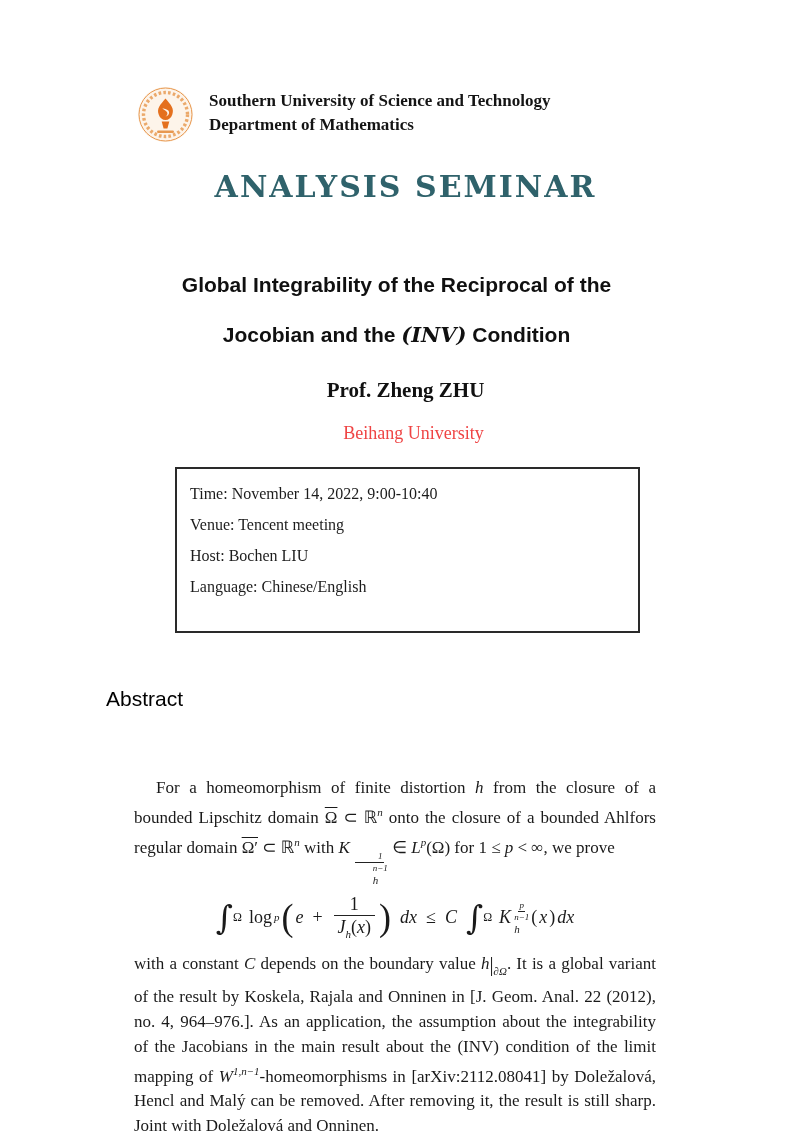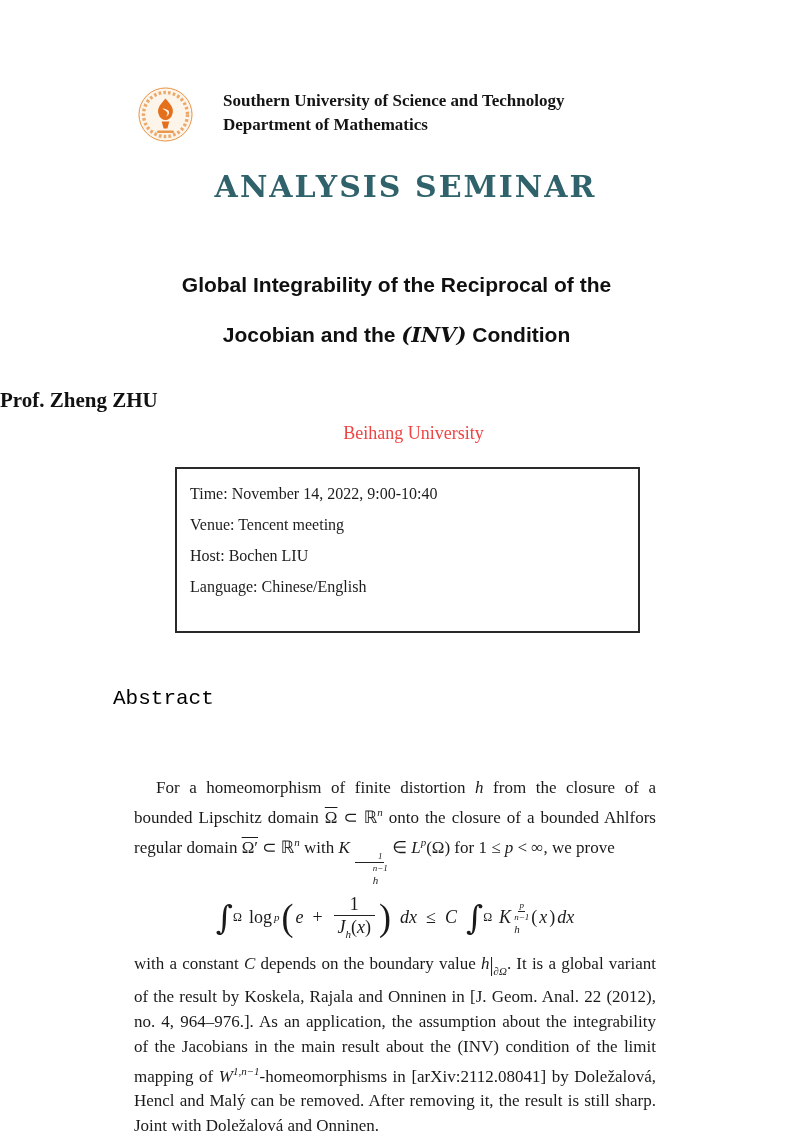--- a/index.html
+++ b/index.html
@@ -1,48 +1,48 @@
 <!DOCTYPE html>
 <html><head>
 <meta charset="utf-8">
 <style>
   html,body{margin:0;padding:0;background:#ffffff;}
   .page{position:relative;width:811px;height:1146px;background:#ffffff;overflow:hidden;
         font-family:"Liberation Serif",serif;color:#1c1c1c;}
 
   
-  .header{position:absolute;left:137px;top:86px;display:flex;gap:29px;align-items:flex-start;}
+  .header{position:absolute;left:137px;top:86px;display:flex;gap:15px;align-items:flex-start;}
   .logo{width:57px;height:57px;flex:0 0 auto;}
   .header-text{padding-top:3px;font-family:"Liberation Serif",serif;font-weight:bold;
                font-size:17px;line-height:24px;color:#141414;}
 
   
   .series-title{position:absolute;left:0;top:169px;width:811px;text-align:center;
                 font-family:"DejaVu Serif",serif;font-weight:bold;font-size:30px;
                 letter-spacing:2px;color:#2f626b;}
 
   
   .talk-title{position:absolute;left:0;top:260px;width:793px;text-align:center;
               font-family:"Liberation Sans",sans-serif;font-weight:bold;font-size:21px;
               color:#101010;line-height:50px;}
   .talk-title .inv{font-family:"DejaVu Serif",serif;font-style:italic;font-weight:bold;}
 
-  .speaker{position:absolute;left:0;top:388px;width:811px;
+  .speaker{position:absolute;left:0;top:378px;width:811px;text-align:center;
            font-family:"Liberation Serif",serif;font-weight:bold;font-size:21px;color:#111;}
   .affiliation{position:absolute;left:8px;top:423px;width:811px;text-align:center;
            font-family:"Liberation Serif",serif;font-size:18px;color:#ef4444;}
 
   
   .infobox{position:absolute;left:175px;top:467px;width:465px;height:166px;
            border:2px solid #2a2a2a;box-sizing:border-box;padding:9px 14px 0 13px;}
   .infobox .row{font-size:16px;line-height:31px;color:#1c1c1c;white-space:nowrap;}
 
   
-  .abstract-heading{position:absolute;left:113px;top:687px;
-           font-family:Liberation Mono, monospace;font-weight:400;font-size:21px;color:#000;}
+  .abstract-heading{position:absolute;left:106px;top:687px;
+           font-family:Liberation Sans, sans-serif;font-weight:400;font-size:21px;color:#000;}
   .abstract-body{position:absolute;left:134px;top:735px;width:522px;
            font-size:17px;line-height:25px;color:#1a1a1a;text-align:justify;margin-top:40px;}
   .abstract-body p{margin:0;}
   .abstract-body p.first{text-indent:22px;}
   .v{font-style:italic;}
   .ov{text-decoration:overline;}
   sup.s{font-size:11px;font-style:italic;}
   sub.s{font-size:11px;font-style:italic;}
 
   

